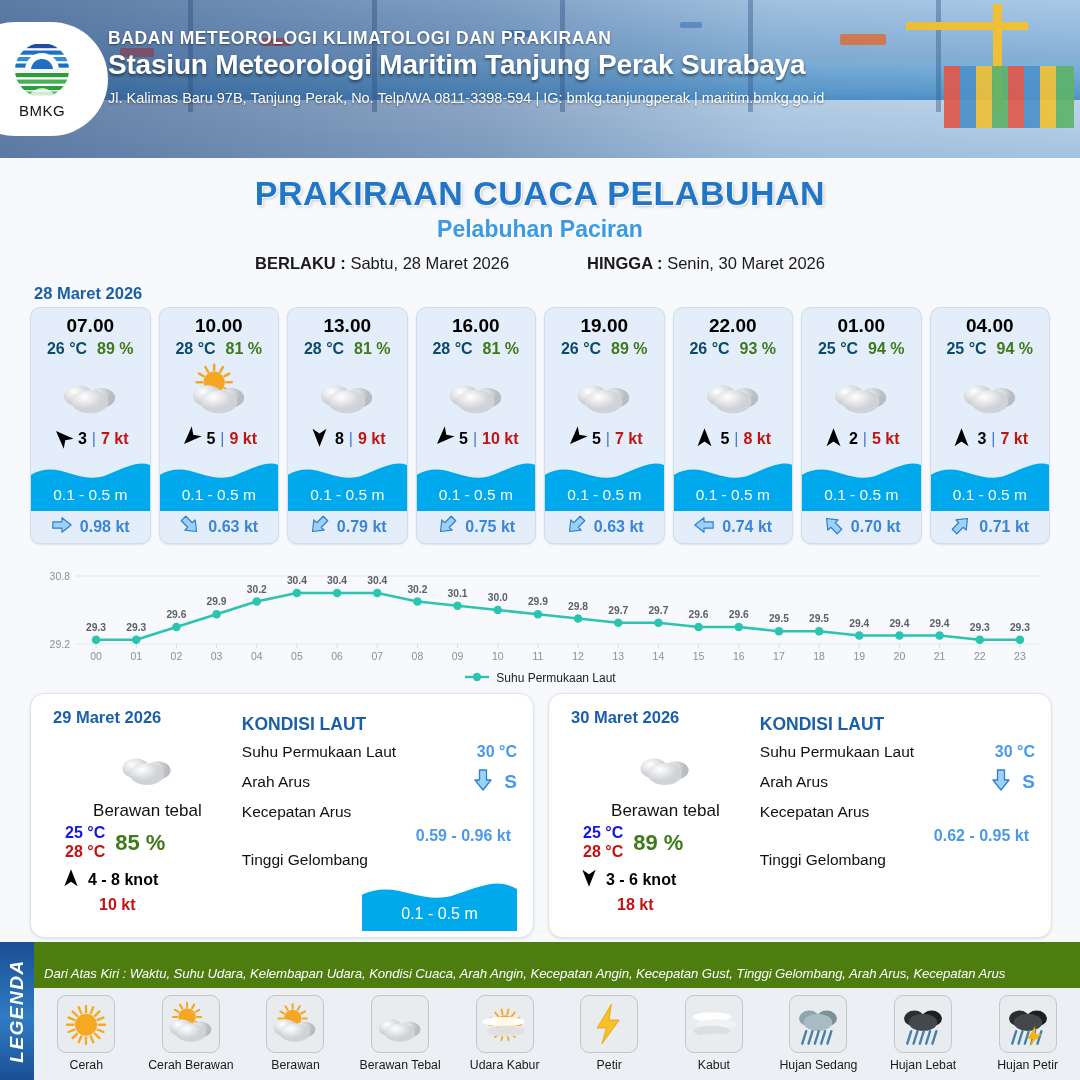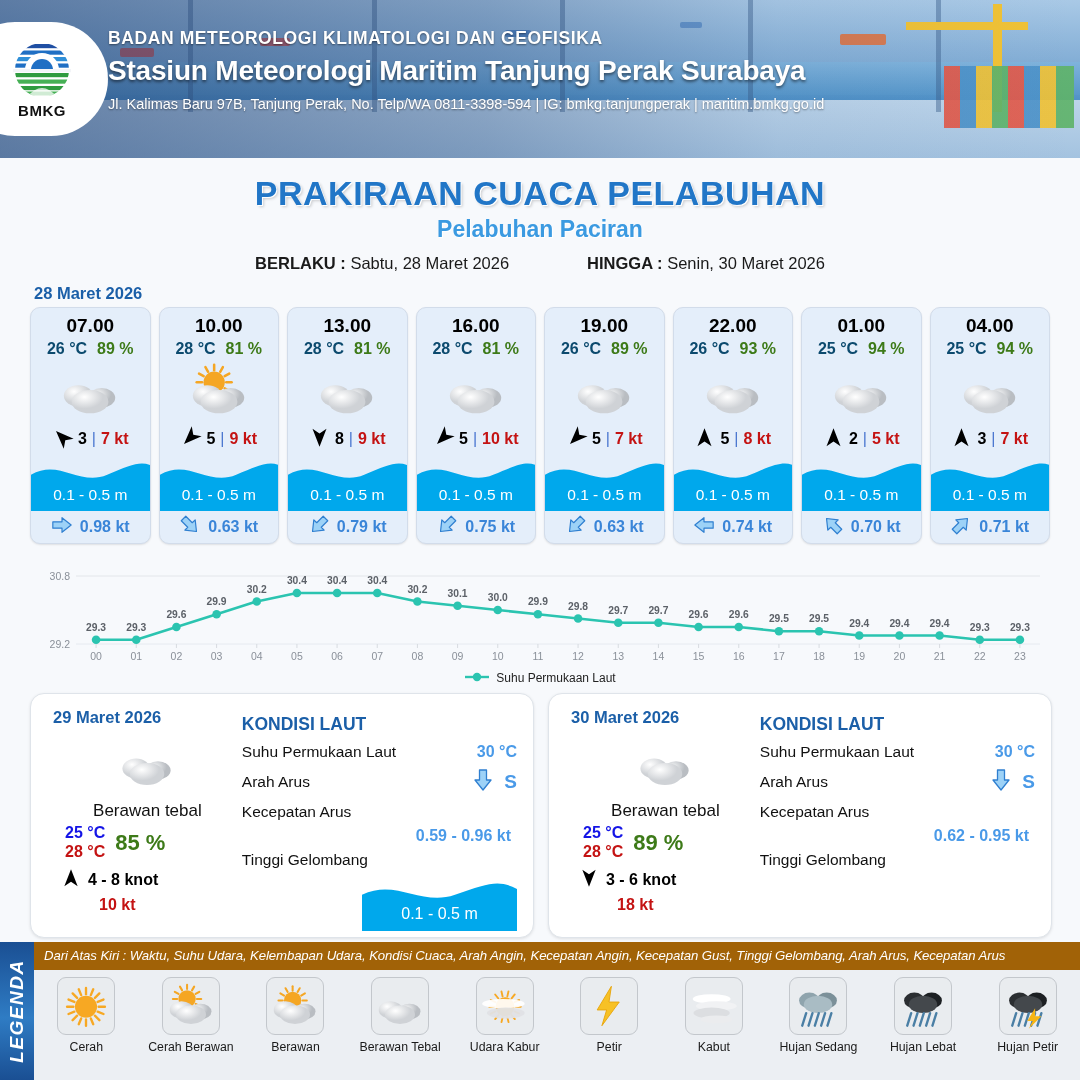--- a/index.html
+++ b/index.html
@@ -55,25 +55,25 @@
     position:absolute; inset:0;
     background: linear-gradient(90deg, rgba(30,60,110,.55) 0%, rgba(30,60,110,.30) 45%, rgba(30,60,110,.05) 72%, rgba(30,60,110,0) 100%);
   }
   .logo-pill {
     position:absolute; left:-42px; top:22px;
     width:150px; height:114px; border-radius:75px;
     background:#fff; z-index:5;
     display:flex; flex-direction:column; align-items:center; justify-content:center;
   }
   .logo-mark { width:62px; height:62px; position:relative; margin-left:18px;}
-  .logo-txt { font-size:15px; font-weight:bold; color:#111; letter-spacing:.5px; margin-left:18px; margin-top:1px;}
+  .logo-txt { font-size:15px; font-weight:normal; color:#111; letter-spacing:.5px; margin-left:18px; margin-top:1px;}
   .banner-text { position:absolute; left:108px; top:28px; z-index:6; }
   .bt1 { color:#fff; font-size:17.5px; font-weight:bold; letter-spacing:.6px;
          text-shadow:0 1px 2px rgba(0,0,0,.45); }
-  .bt2 { color:#fff; font-size:28px; font-weight:bold; margin-top:6px;
+  .bt2 { color:#fff; font-size:28px; font-weight:bold; 
          text-shadow:0 2px 3px rgba(0,0,0,.5); letter-spacing:-.2px;}
   .bt3 { color:#fff; font-size:14.5px; margin-top:9px;
          text-shadow:0 1px 2px rgba(0,0,0,.45); }
 
   
   .title-wrap { text-align:center; margin-top:16px; }
   .title-main {
     font-size:34px; font-weight:bold; color:#2176c7; letter-spacing:.5px;
     text-shadow:1px 1px 0 #fff, 2px 2px 3px rgba(0,0,0,.18);
   }
@@ -154,22 +154,22 @@
   .legend-side {
     width:34px; background:linear-gradient(180deg,#1a4f93 0%,#2f7cc4 55%,#1a4f93 100%);
     display:flex; align-items:center; justify-content:center;
   }
   .legend-side span {
     color:#fff; font-size:19px; font-weight:bold; font-style:italic; letter-spacing:1.5px;
     transform:rotate(-90deg); white-space:nowrap;
   }
   .legend-body { flex:1; display:flex; flex-direction:column; }
   .legend-note {
-    background:#a16207; color:#fff; font-size:13.2px; font-style:italic;
-    padding:6px 10px 7px 10px; white-space:nowrap; letter-spacing:-.1px;
+    background:#4d7c0f; color:#fff; font-size:13.2px; font-style:italic;
+    padding:24px 10px 7px 10px; white-space:nowrap; letter-spacing:-.1px;
   }
   .legend-items { flex:1; display:flex; justify-content:space-around; align-items:flex-start; padding-top:7px;}
   .li { width:92px; display:flex; flex-direction:column; align-items:center; }
   .li-box {
     width:58px; height:58px; border:1px solid #c3c7cc; border-radius:9px;
     background:#e9ecef; display:flex; align-items:center; justify-content:center;
   }
   .li-lbl { font-size:12.3px; color:#1a1a1a; margin-top:5px; text-align:center; white-space:nowrap;}
 </style>
 </head>
@@ -220,21 +220,21 @@
           <rect x="0" y="47" width="62" height="4.2" fill="#2f9b3f"></rect>
           <rect x="0" y="52.5" width="62" height="4" fill="#46b055"></rect>
           <path d="M16 58 Q31 40 46 58 Z" fill="#fff" opacity=".75"></path>
         </g>
       </svg>
     </div>
     <div class="logo-txt">BMKG</div>
   </div>
 
   <div class="banner-text">
-    <div class="bt1">BADAN METEOROLOGI KLIMATOLOGI DAN GEOFISIKA</div>
+    <div class="bt1">BADAN METEOROLOGI KLIMATOLOGI DAN PRAKIRAAN</div>
     <div class="bt2">Stasiun Meteorologi Maritim Tanjung Perak Surabaya</div>
     <div class="bt3">Jl. Kalimas Baru 97B, Tanjung Perak, No. Telp/WA 0811-3398-594 | IG: bmkg.tanjungperak | maritim.bmkg.go.id</div>
   </div>
 </div>
 
 <div class="title-wrap">
   <div class="title-main">PRAKIRAAN CUACA PELABUHAN</div>
   <div class="title-sub">Pelabuhan Paciran</div>
   <div class="validity">
     <div>

